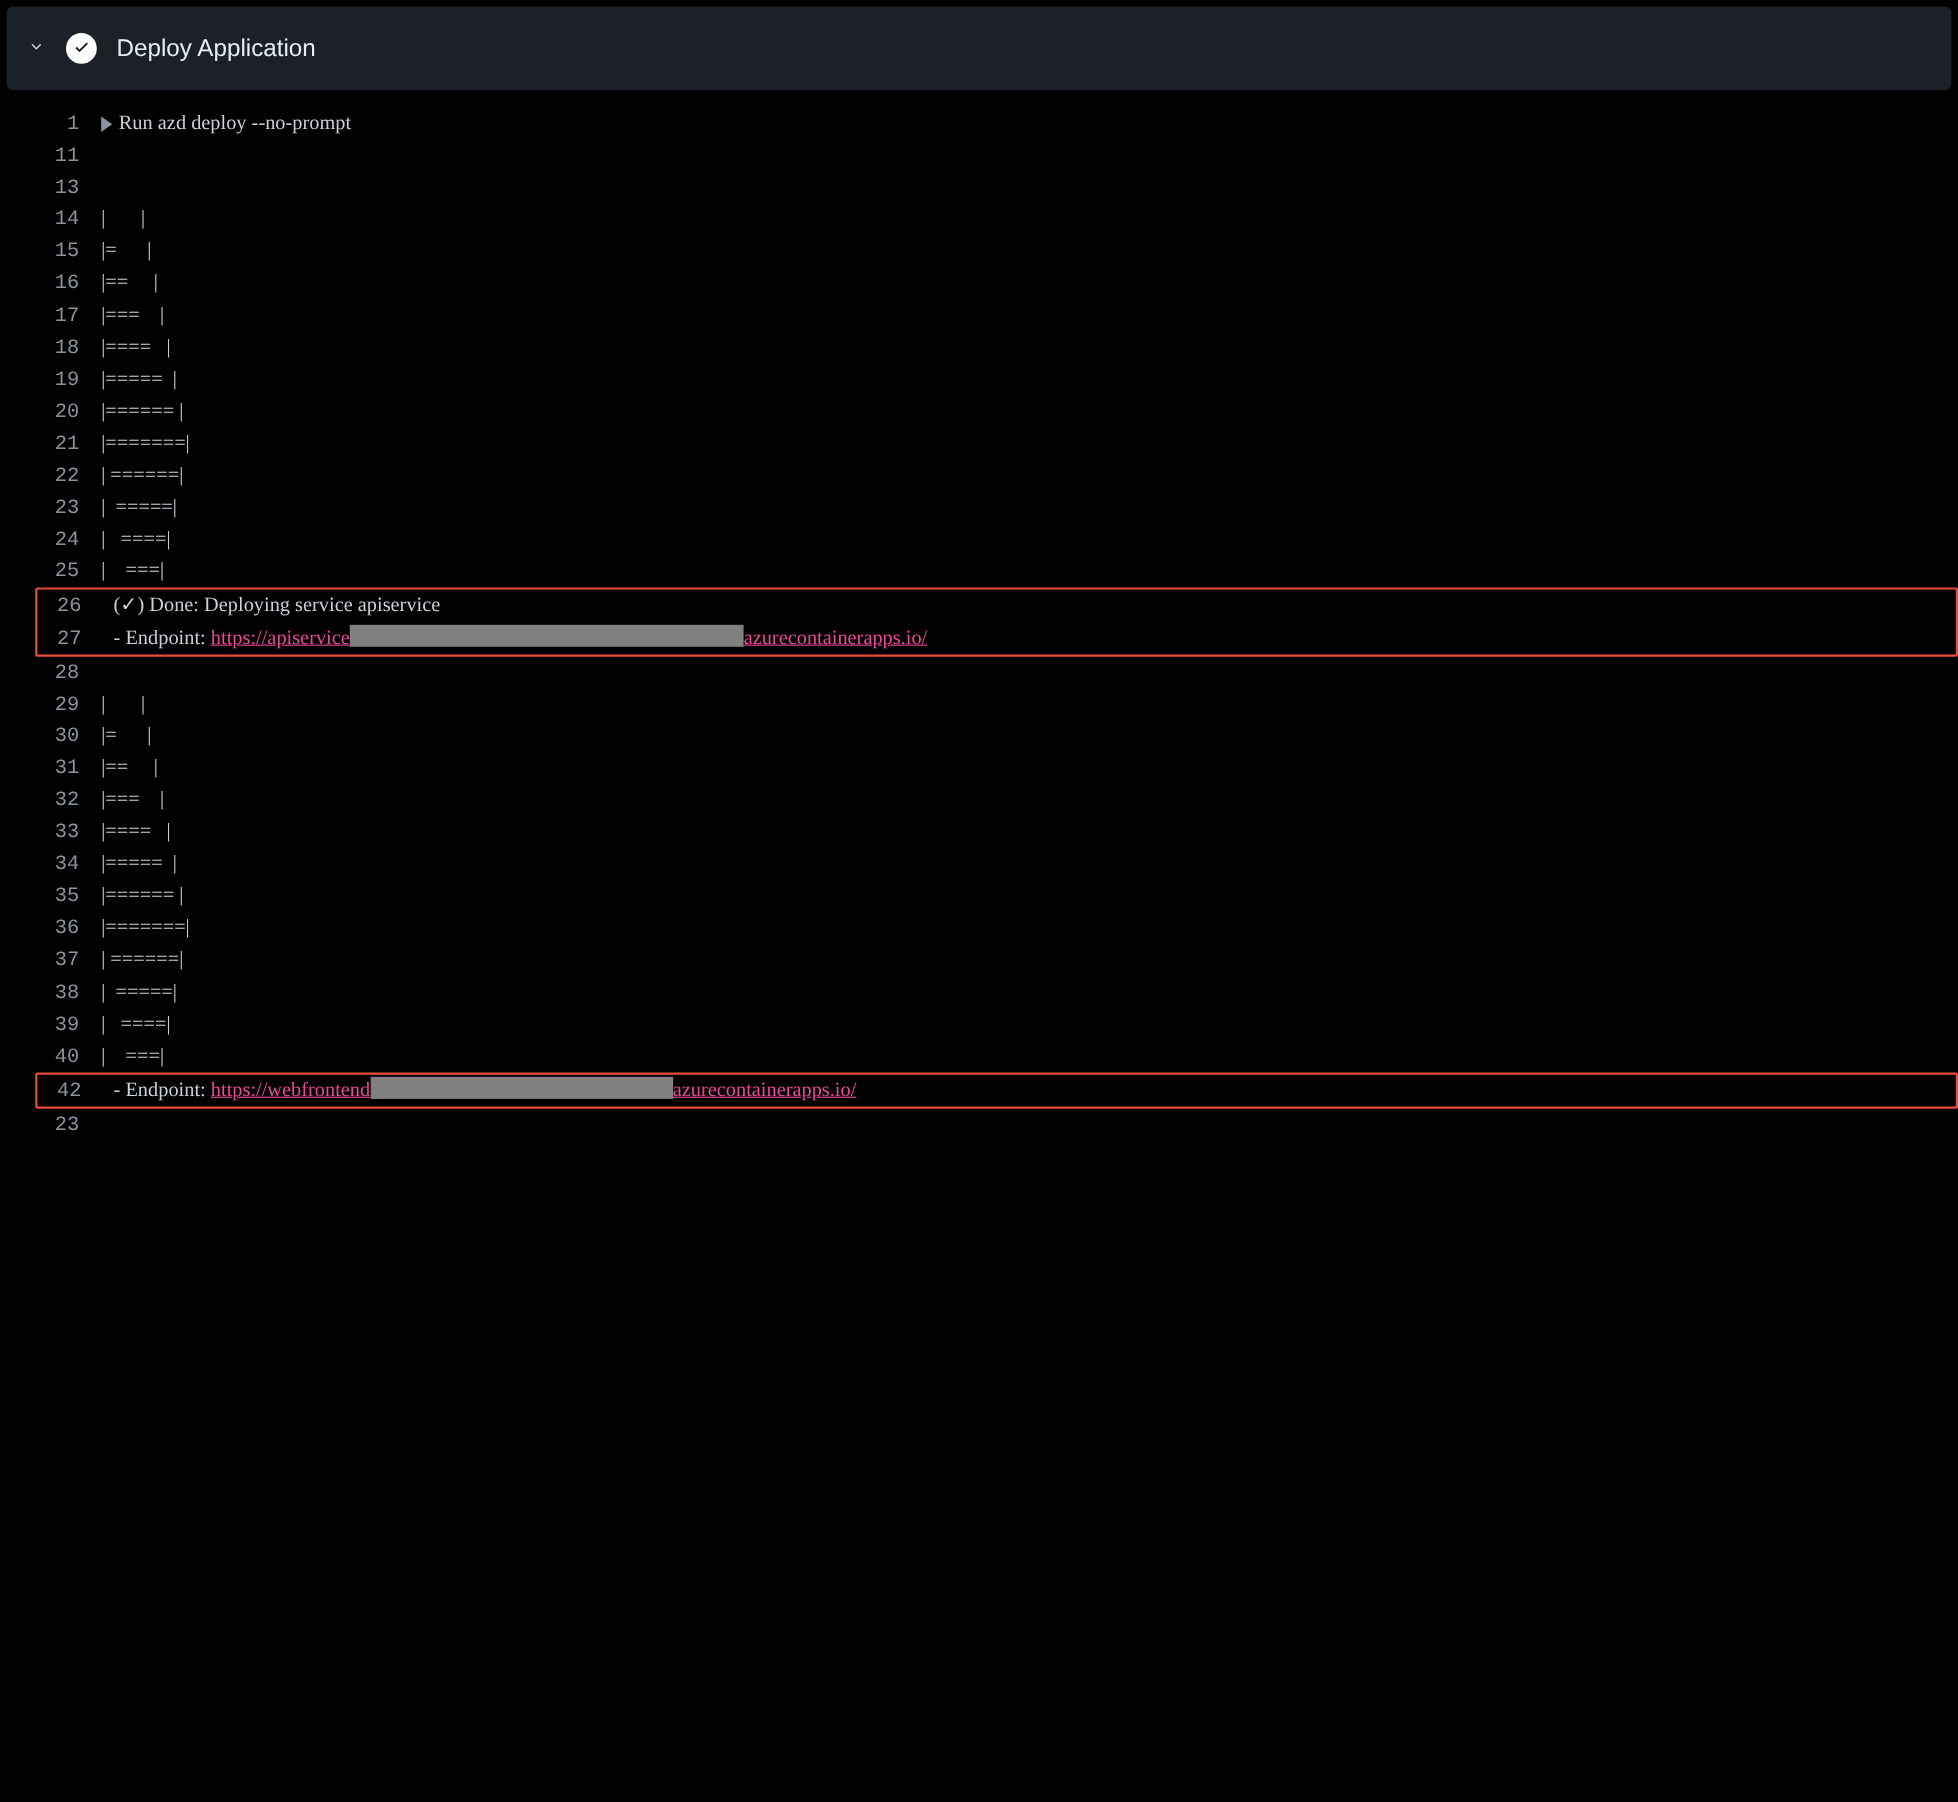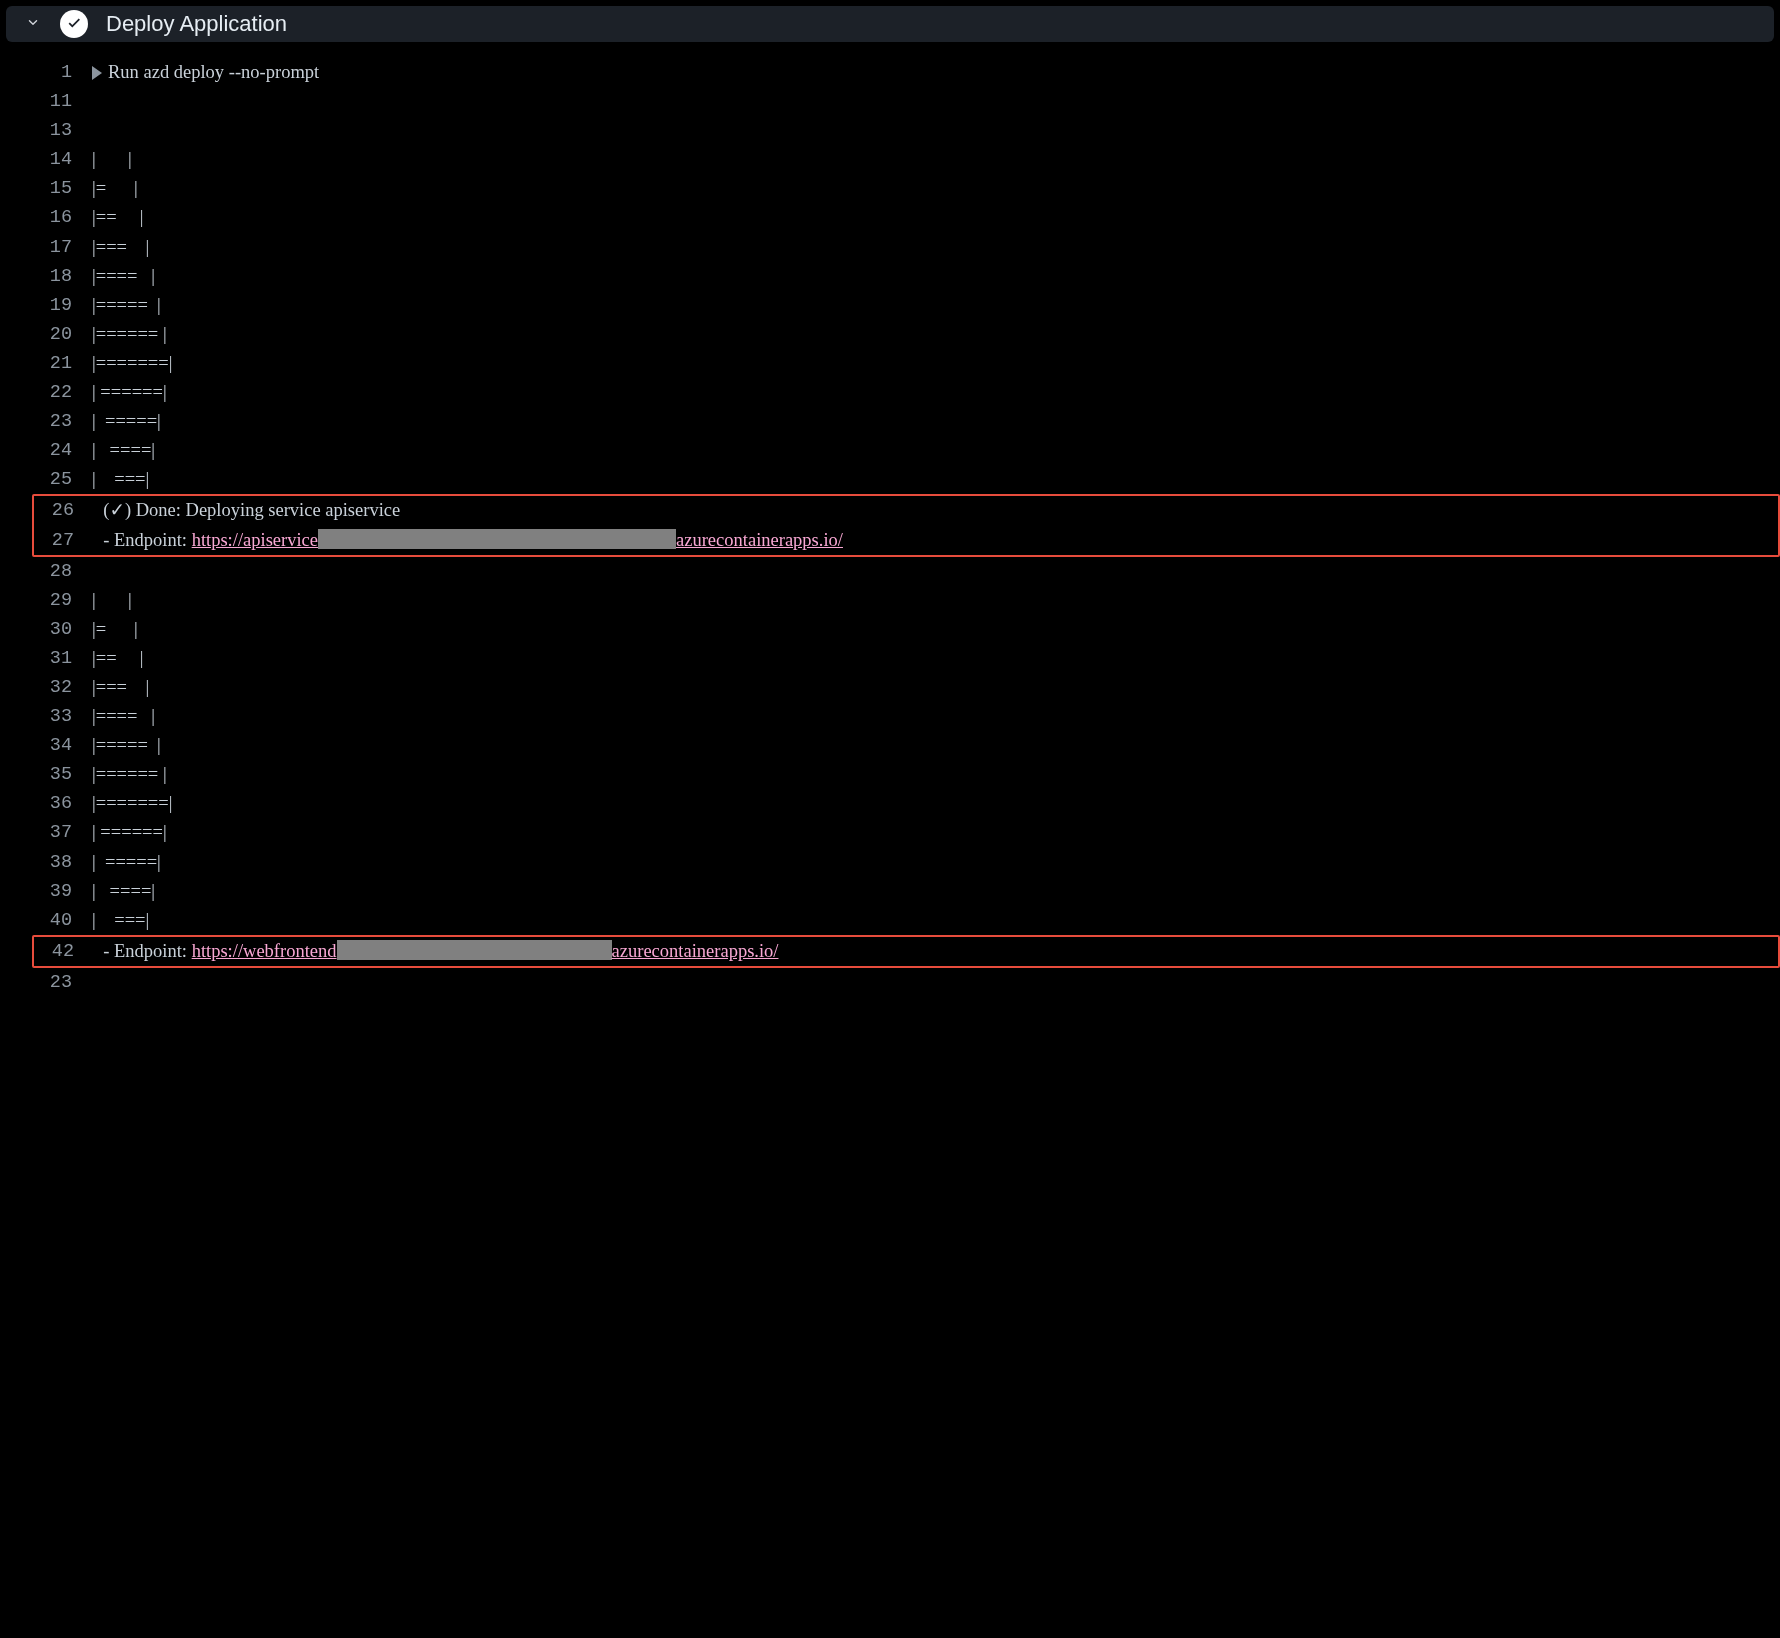--- a/index.html
+++ b/index.html
@@ -6,21 +6,21 @@
     body {
       background: #000;
       color: #d1d5db;
       font-family: -apple-system, BlinkMacSystemFont, "Segoe UI", Helvetica, Arial, sans-serif;
       font-size: 18px;
       width: 1780px;
     }
     .header {
       background: #1c2128;
       border-radius: 6px;
-      padding: 4px 18px;
+      padding: 24px 18px;
       display: flex;
       align-items: center;
       gap: 18px;
       margin: 6px;
     }
     .chevron {
       color: #d1d5db;
       width: 18px;
       height: 18px;
       cursor: pointer;
@@ -68,21 +68,21 @@
     .tri {
       display: inline-block;
       width: 0; height: 0;
       border-top: 7px solid transparent;
       border-bottom: 7px solid transparent;
       border-left: 10px solid #8b949e;
       margin-right: 6px;
       vertical-align: -1px;
     }
     .link {
-      color: #f9a8d4;
+      color: #ec4899;
       text-decoration: underline;
       cursor: pointer;
     }
     .redact {
       display: inline-block;
       background: #808080;
       height: 20px;
       vertical-align: -3px;
     }
     .redact.w1 { width: 358px; }

